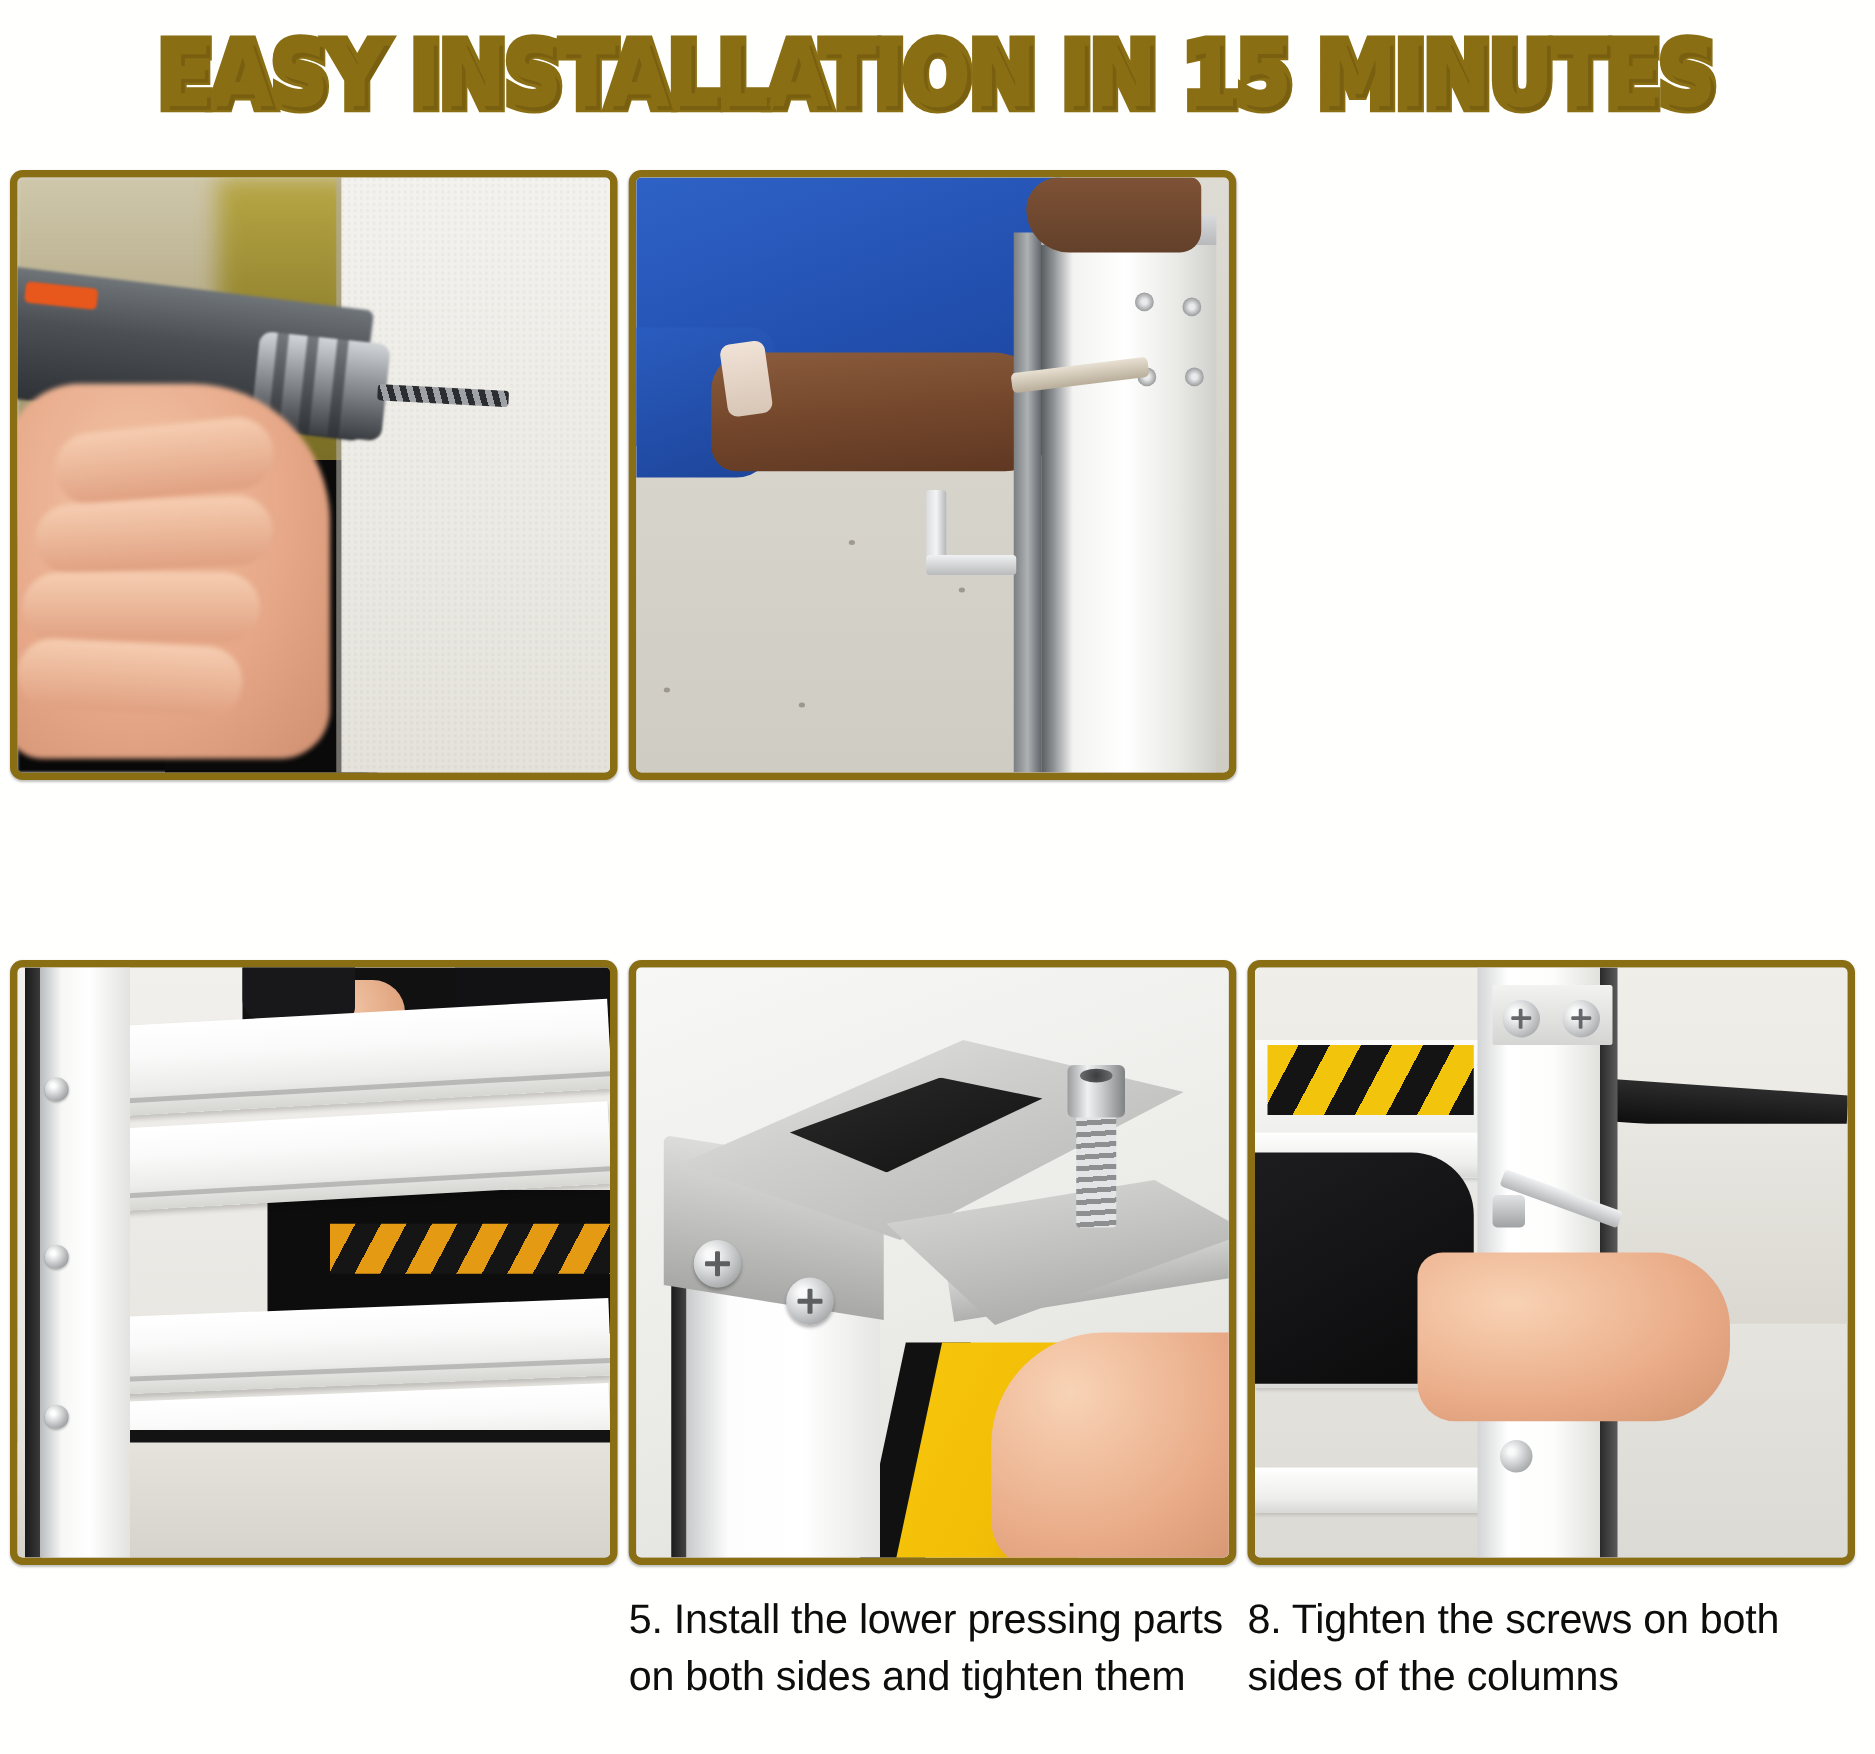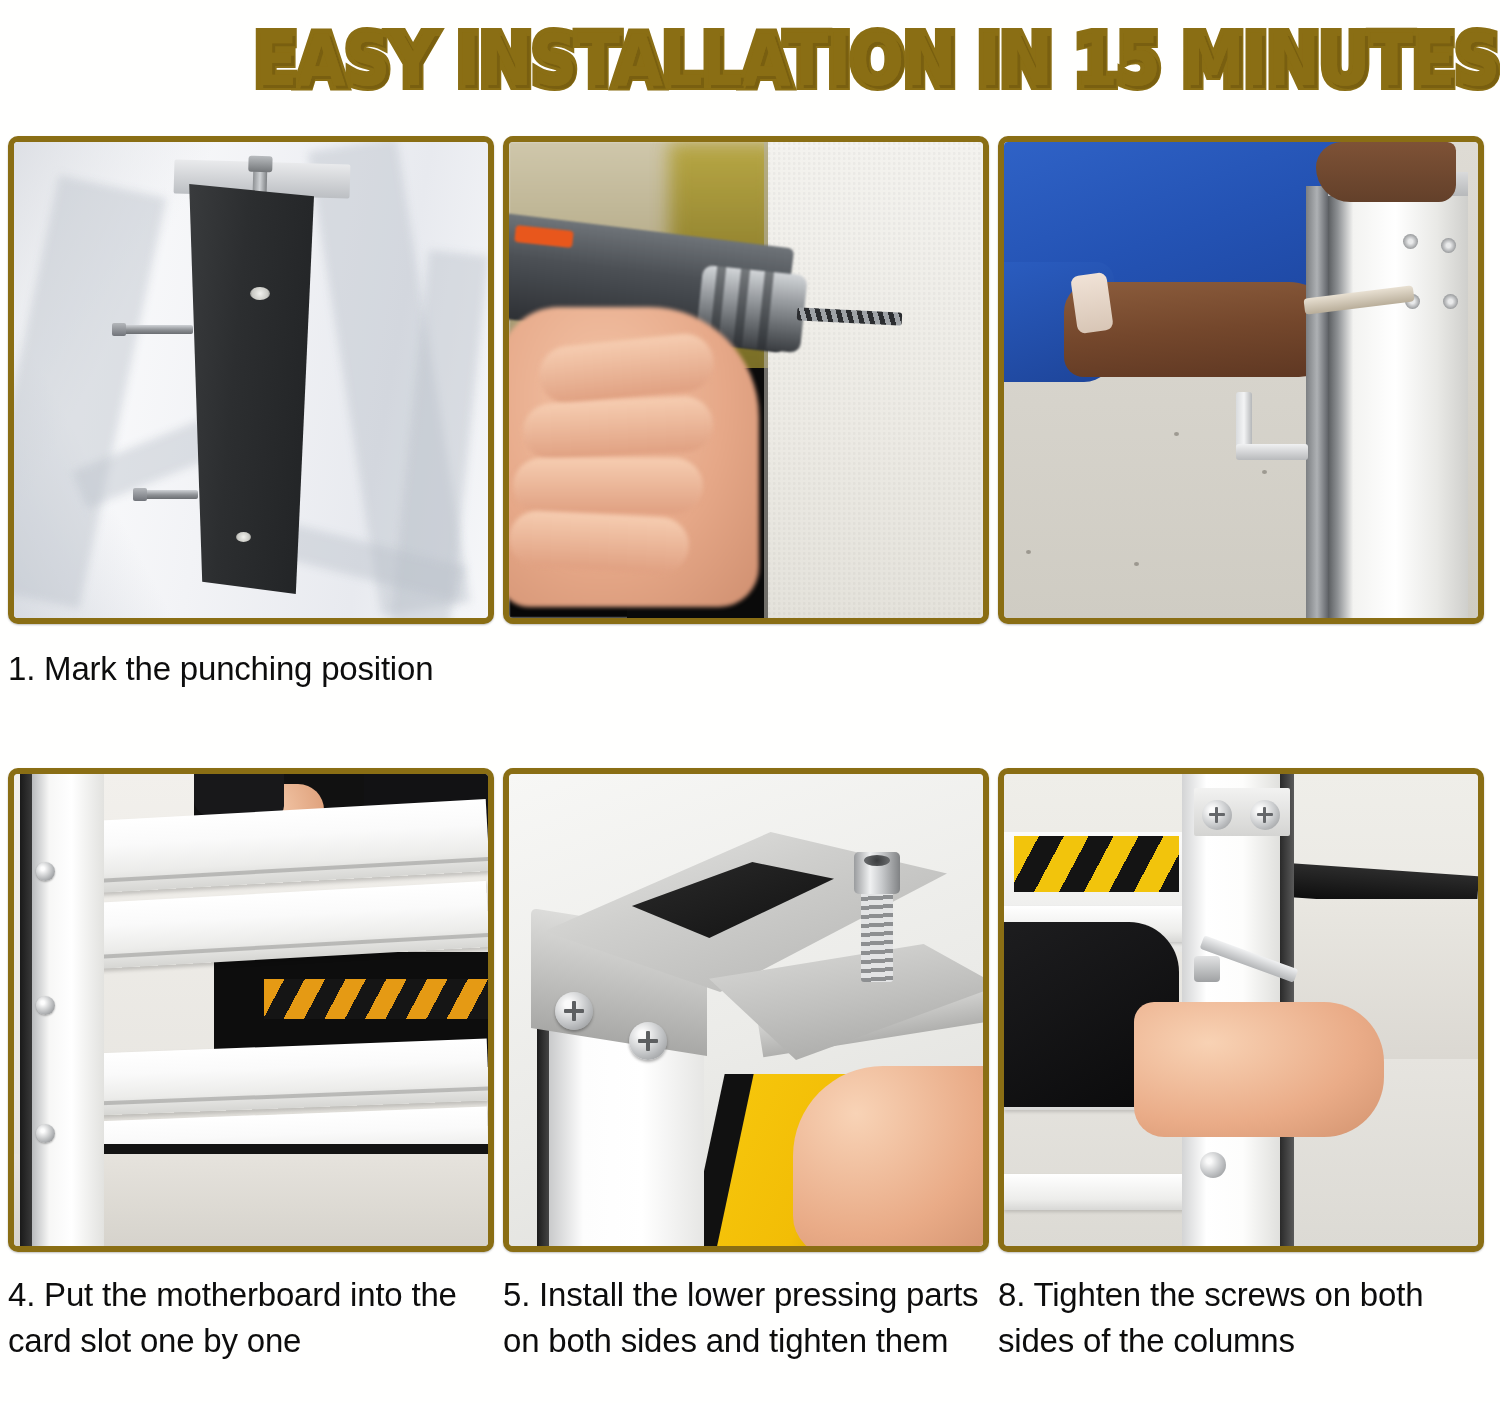--- a/index.html
+++ b/index.html
@@ -7,21 +7,21 @@
     width: 1500px; height: 1403px;
     background: #ffffff;
     font-family: "Liberation Sans", sans-serif;
     overflow: hidden;
   }
   .page { position: relative; width: 1500px; height: 1403px; background: #fffffe; }
 
   
   .title-bar {
     height: 100px;
-    display: flex; align-items: center; justify-content: flex-end;
+    display: flex; align-items: center; justify-content: center;
     padding-top: 20px;
   }
   .title {
     font-size: 63px;
     font-weight: bold;
     font-family: "DejaVu Sans", sans-serif;
     letter-spacing: -0.5px;
     color: #8a6e14;
     -webkit-text-stroke: 9px #8a6e14;
     paint-order: stroke fill;
@@ -404,42 +404,20 @@
 <body>
 
 <div class="page">
 
   <div class="title-bar">
     <div class="title">EASY INSTALLATION IN 15 MINUTES</div>
   </div>
 
   <div class="grid row1">
 
-    <div class="cell">
-      <div class="photo-frame">
-        <div class="photo">
-          <div class="p1-bg"></div>
-          <div class="p1-fold" style="left:0;top:40px;width:110px;height:420px;transform:rotate(12deg)"></div>
-          <div class="p1-fold" style="left:330px;top:0;width:90px;height:470px;transform:rotate(-9deg)"></div>
-          <div class="p1-fold" style="left:395px;top:110px;width:60px;height:380px;transform:rotate(6deg)"></div>
-          <div class="p1-fold" style="left:60px;top:300px;width:150px;height:40px;transform:rotate(-22deg)"></div>
-          <div class="p1-fold" style="left:250px;top:400px;width:200px;height:36px;transform:rotate(14deg)"></div>
-          <div class="p1-cap">
-            <div class="p1-stud"></div>
-            <div class="p1-nut"></div>
-          </div>
-          <div class="p1-post"></div>
-          <div class="p1-hole" style="left:236px;top:145px;"></div>
-          <div class="p1-hole" style="left:222px;top:390px;width:15px;height:10px;"></div>
-          <div class="p1-bolt" style="left:107px;top:183px;width:72px;"></div>
-          <div class="p1-bolt" style="left:128px;top:348px;width:56px;"></div>
-        </div>
-      </div>
-      <div class="caption">1. Mark the punching position</div>
-    </div>
 
     <div class="cell">
       <div class="photo-frame">
         <div class="photo">
           <div class="p2-room"></div>
           <div class="p2-blur-jar"></div>
           <div class="p2-dark"></div>
           <div class="p2-wall"></div>
           <div class="p2-wall-edge"></div>
           <div class="p2-drillbody"></div>
@@ -514,21 +492,20 @@
           </div>
           <div class="p4-basedark"></div>
           <div class="p4-floor"></div>
           <div class="p4-postedge"></div>
           <div class="p4-post"></div>
           <div class="p4-pscrew" style="top:88px"></div>
           <div class="p4-pscrew" style="top:222px"></div>
           <div class="p4-pscrew" style="top:350px"></div>
         </div>
       </div>
-      <div class="caption">4. Put the motherboard into the card slot one by one</div>
     </div>
 
     <div class="cell">
       <div class="photo-frame">
         <div class="photo">
           <div class="p5-bg"></div>
           <div class="p5-black-stripe"></div>
           <div class="p5-yellow"></div>
           <div class="p5-colwhite"></div>
           <div class="p5-coldark"></div>

